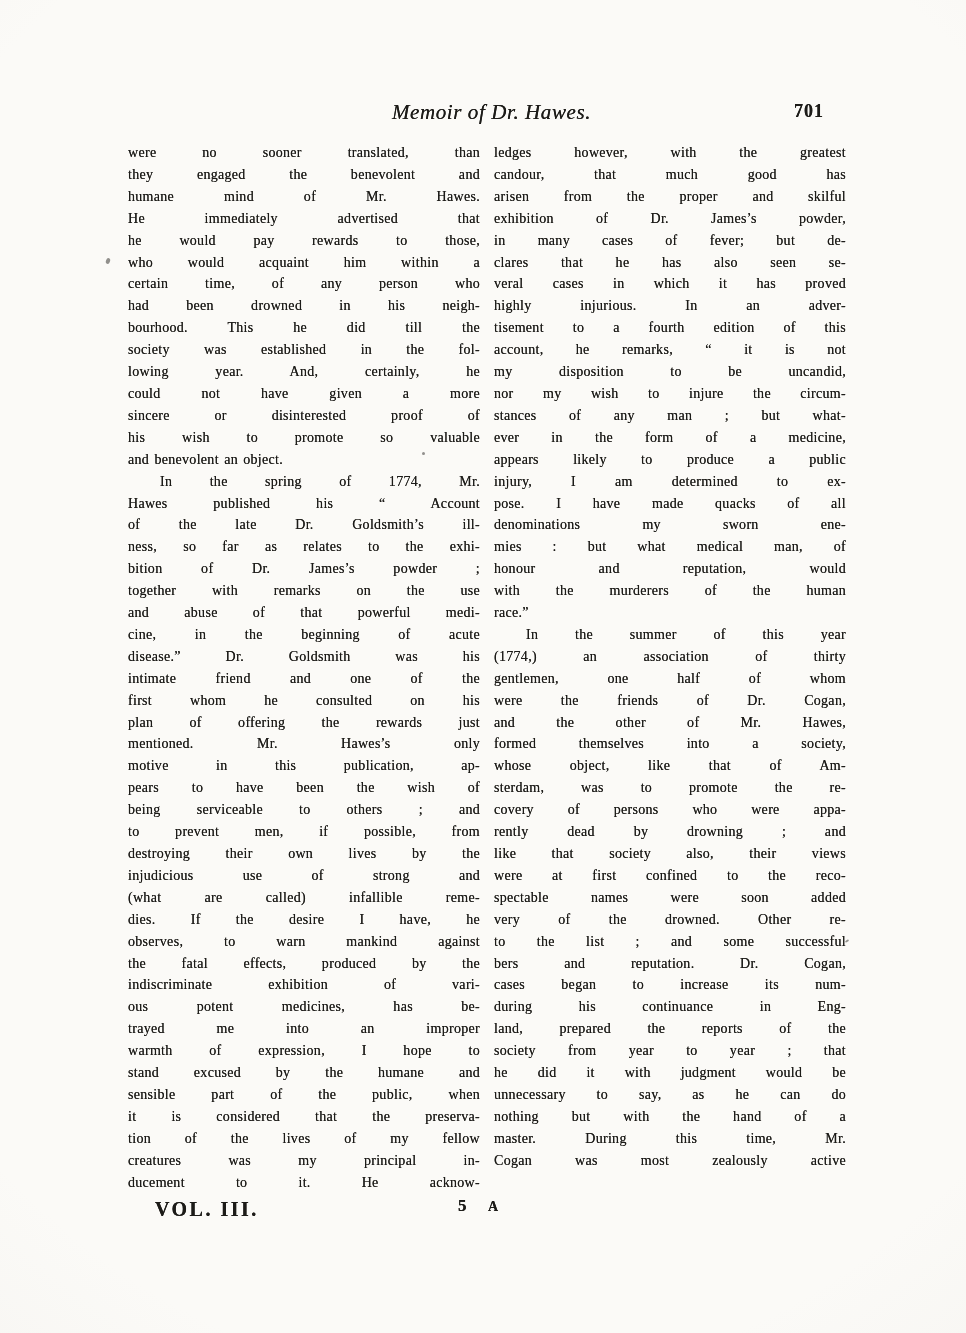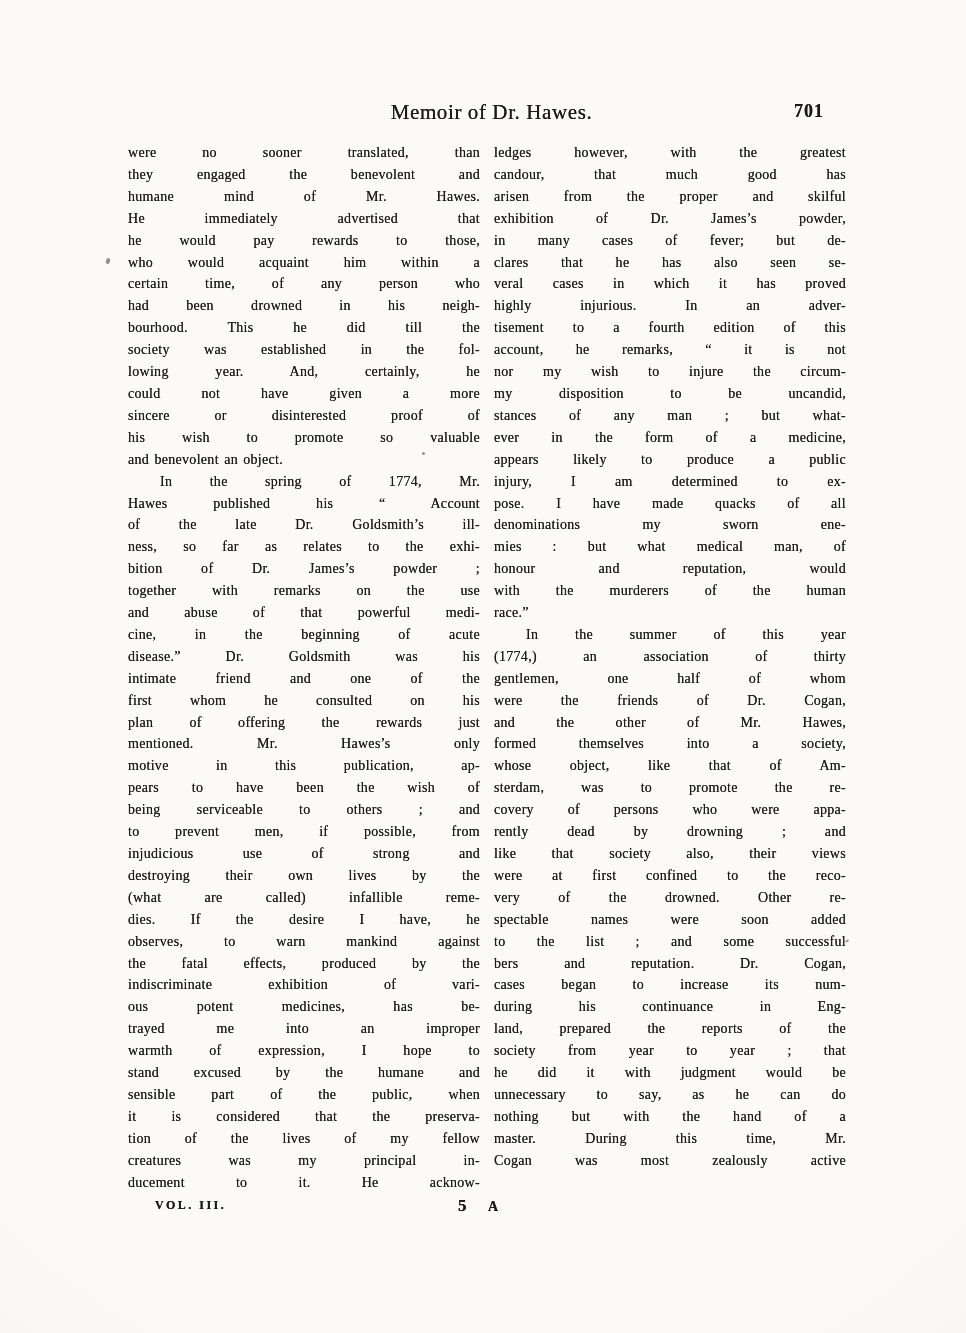--- a/index.html
+++ b/index.html
@@ -17,21 +17,21 @@
       radial-gradient(130% 105% at 50% 46%, rgba(255,255,255,0) 55%, rgba(212,210,202,0.35) 100%),
       var(--paper);
     position:relative;
     overflow:hidden;
   }
   .page{position:absolute;inset:0;}
   
   .header{position:absolute;top:100px;left:0;width:100%;height:32px;}
   .running-title{
     position:absolute;left:17px;right:0;text-align:center;
-    font-size:21px;letter-spacing:0.6px;
+    font-style:italic;font-size:21px;letter-spacing:0.6px;
     text-shadow:0 0 0.6px currentColor;
   }
   .page-number{
     position:absolute;right:142px;top:1px;
     font-size:18px;font-weight:bold;letter-spacing:1px;
     text-shadow:0 0 0.5px currentColor;
   }
   
   .columns{
     position:absolute;top:142px;left:128px;width:718px;
@@ -53,21 +53,21 @@
   }
   .line.last{text-align-last:left;}
   .line.indent{text-indent:32px;}
   
   .footer{
     position:absolute;top:1196px;left:128px;width:718px;height:24px;
     font-weight:bold;text-shadow:0 0 0.5px currentColor;
   }
   .volume{
     position:absolute;left:27px;top:2px;
-    font-size:12px;letter-spacing:2.5px;
+    font-size:20px;letter-spacing:2.5px;
   }
   .sig-number{position:absolute;left:330px;top:0;font-size:17px;}
   .sig-letter{position:absolute;left:360px;top:3px;font-size:14px;letter-spacing:1px;}
   
   .speck{position:absolute;background:rgba(40,38,34,0.5);border-radius:50%;}
   .speck.s1{left:106px;top:258px;width:4px;height:6px;transform:rotate(20deg);}
   .speck.s2{left:422px;top:452px;width:3px;height:3px;}
   .speck.s3{left:845px;top:940px;width:4px;height:2px;transform:rotate(-30deg);}
 </style>
 </head>
@@ -110,22 +110,22 @@
           <div class="line">cine, in the beginning of acute</div>
           <div class="line">disease.” Dr. Goldsmith was his</div>
           <div class="line">intimate friend and one of the</div>
           <div class="line">first whom he consulted on his</div>
           <div class="line">plan of offering the rewards just</div>
           <div class="line">mentioned. Mr. Hawes’s only</div>
           <div class="line">motive in this publication, ap-</div>
           <div class="line">pears to have been the wish of</div>
           <div class="line">being serviceable to others ; and</div>
           <div class="line">to prevent men, if possible, from</div>
+          <div class="line">destroying their own lives by the</div>
           <div class="line">injudicious use of strong and</div>
-          <div class="line">destroying their own lives by the</div>
           <div class="line">(what are called) infallible reme-</div>
           <div class="line">dies. If the desire I have, he</div>
           <div class="line">observes, to warn mankind against</div>
           <div class="line">the fatal effects, produced by the</div>
           <div class="line">indiscriminate exhibition of vari-</div>
           <div class="line">ous potent medicines, has be-</div>
           <div class="line">trayed me into an improper</div>
           <div class="line">warmth of expression, I hope to</div>
           <div class="line">stand excused by the humane and</div>
           <div class="line">sensible part of the public, when</div>
@@ -140,22 +140,22 @@
           <div class="line">ledges however, with the greatest</div>
           <div class="line">candour, that much good has</div>
           <div class="line">arisen from the proper and skilful</div>
           <div class="line">exhibition of Dr. James’s powder,</div>
           <div class="line">in many cases of fever; but de-</div>
           <div class="line">clares that he has also seen se-</div>
           <div class="line">veral cases in which it has proved</div>
           <div class="line">highly injurious. In an adver-</div>
           <div class="line">tisement to a fourth edition of this</div>
           <div class="line">account, he remarks, “ it is not</div>
+          <div class="line">my disposition to be uncandid,</div>
           <div class="line">nor my wish to injure the circum-</div>
-          <div class="line">my disposition to be uncandid,</div>
           <div class="line">stances of any man ; but what-</div>
           <div class="line">ever in the form of a medicine,</div>
           <div class="line">appears likely to produce a public</div>
           <div class="line">injury, I am determined to ex-</div>
           <div class="line">pose. I have made quacks of all</div>
           <div class="line">denominations my sworn ene-</div>
           <div class="line">mies : but what medical man, of</div>
           <div class="line">honour and reputation, would</div>
           <div class="line">with the murderers of the human</div>
           <div class="line last">race.”</div>
@@ -166,22 +166,22 @@
           <div class="line">gentlemen, one half of whom</div>
           <div class="line">were the friends of Dr. Cogan,</div>
           <div class="line">and the other of Mr. Hawes,</div>
           <div class="line">formed themselves into a society,</div>
           <div class="line">whose object, like that of Am-</div>
           <div class="line">sterdam, was to promote the re-</div>
           <div class="line">covery of persons who were appa-</div>
           <div class="line">rently dead by drowning ; and</div>
           <div class="line">like that society also, their views</div>
           <div class="line">were at first confined to the reco-</div>
+          <div class="line">spectable names were soon added</div>
           <div class="line">very of the drowned. Other re-</div>
-          <div class="line">spectable names were soon added</div>
           <div class="line">to the list ; and some successful</div>
           <div class="line">bers and reputation. Dr. Cogan,</div>
           <div class="line">cases began to increase its num-</div>
           <div class="line">during his continuance in Eng-</div>
           <div class="line">land, prepared the reports of the</div>
           <div class="line">society from year to year ; that</div>
           <div class="line">he did it with judgment would be</div>
           <div class="line">unnecessary to say, as he can do</div>
           <div class="line">nothing but with the hand of a</div>
           <div class="line">master. During this time, Mr.</div>

